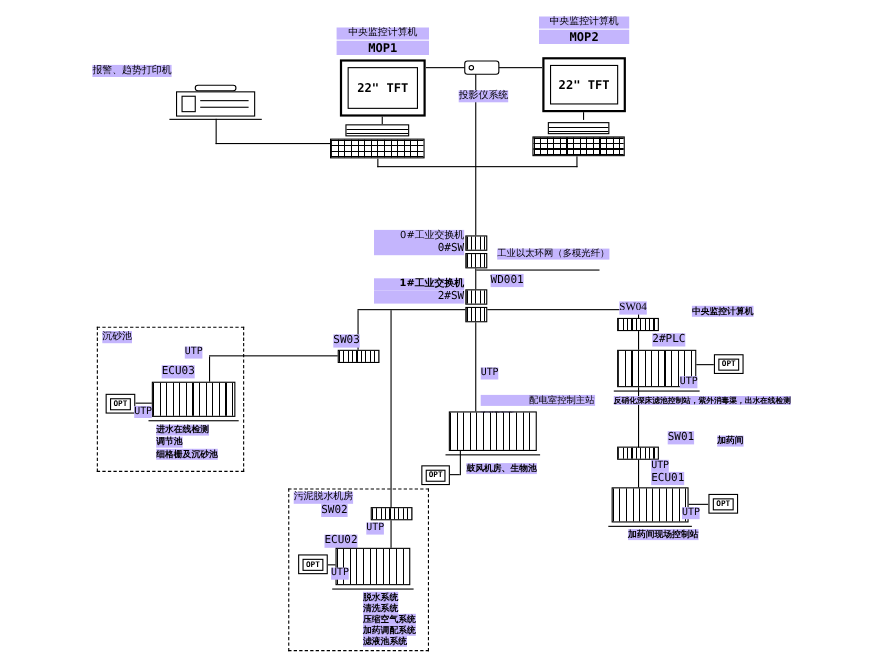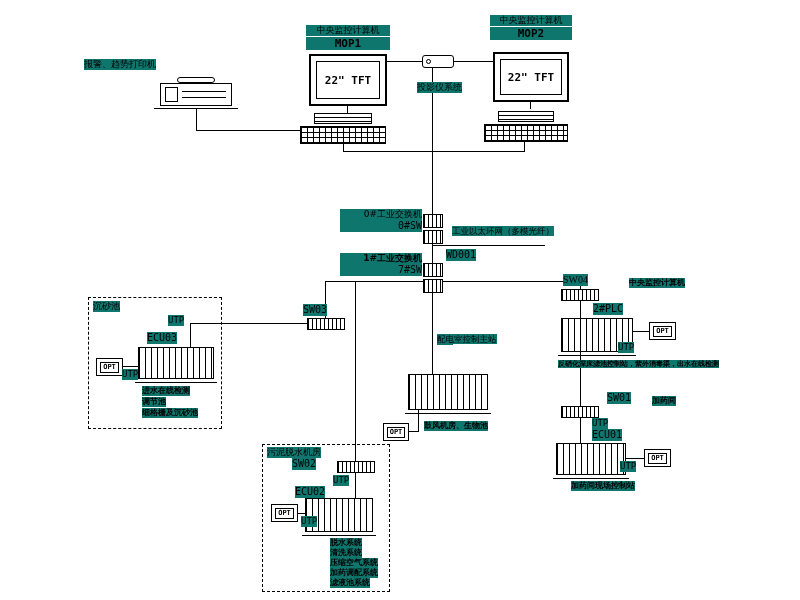--- a/index.html
+++ b/index.html
@@ -1,20 +1,20 @@
 <!DOCTYPE html>
 <html><head>
 <meta charset="utf-8">
 <style>
   * { margin:0; padding:0; box-sizing:border-box; }
   html,body { background:#ffffff; }
   .canvas { position:relative; width:800px; height:600px; background:#fff;
             font-family:"DejaVu Sans", sans-serif; color:#000; overflow:hidden; }
   .ln   { position:absolute; background:#000; }
-  .lbl  { position:absolute; white-space:nowrap; background:#0f766e; line-height:1.2; font-size:9px; }
+  .lbl  { position:absolute; white-space:nowrap; background:#c4b5fd; line-height:1.2; font-size:9px; }
   .c    { font-family:"DejaVu Sans Mono", monospace; }
   .ctr  { text-align:center; }
   .rt   { text-align:right; }
   .bold { font-weight:bold; }
   .f7 { font-size:7px; } .f8 { font-size:8px; } .f85 { font-size:8.5px; }
   .f10 { font-size:10px; } .f11 { font-size:11px; }
   .monitor { position:absolute; border:2px solid #000; background:#fff; }
   .screen  { position:absolute; left:5px; right:5px; top:5px; bottom:5px; border:1px solid #000;
              display:flex; align-items:center; justify-content:center;
              font-family:"DejaVu Sans Mono", monospace; font-weight:bold; font-size:11px; }
@@ -103,21 +103,21 @@
 
   <div class="lbl rt" style="left:340px;top:209px;width:82px;">0#工业交换机</div>
   <div class="lbl rt c f10" style="left:340px;top:220px;width:82px;">0#SW</div>
   <div class="sw" style="left:423px;top:214px;width:20px;height:14px;"></div>
   <div class="sw" style="left:423px;top:230px;width:20px;height:14px;"></div>
 
   <div class="lbl" style="left:452px;top:226px;font-size:8.5px;">工业以太环网（多模光纤）</div>
   <div class="lbl c f10" style="left:446px;top:249px;">WD001</div>
 
   <div class="lbl rt" style="left:340px;top:253px;width:82px;font-weight:bold;">1#工业交换机</div>
-  <div class="lbl rt c f10" style="left:340px;top:264px;width:82px;">7#SW</div>
+  <div class="lbl rt c f10" style="left:340px;top:264px;width:82px;">2#SW</div>
   <div class="sw" style="left:423px;top:263px;width:20px;height:14px;"></div>
   <div class="sw" style="left:423px;top:279px;width:20px;height:14px;"></div>
 
   <div class="lbl c f10" style="left:303px;top:304px;">SW03</div>
   <div class="sw" style="left:307px;top:318px;width:38px;height:12px;"></div>
 
   <div class="dash" style="left:88px;top:297px;width:134px;height:132px;"></div>
   <div class="lbl" style="left:93px;top:301px;">沉砂池</div>
   <div class="lbl c" style="left:168px;top:315px;">UTP</div>
   <div class="lbl c f10" style="left:147px;top:332px;">ECU03</div>
@@ -125,21 +125,21 @@
   <div class="ln" style="left:135px;top:382px;width:82px;height:1px;"></div>
   <div class="opt" style="left:96px;top:358px;width:27px;height:18px;">
       <span>OPT</span>
     </div>
   <div class="lbl c" style="left:122px;top:369px;">UTP</div>
   <div class="lbl bold f8" style="left:142px;top:386px;">进水在线检测</div>
   <div class="lbl bold f8" style="left:142px;top:397px;">调节池</div>
   <div class="lbl bold f8" style="left:142px;top:408px;">细格栅及沉砂池</div>
 
   <div class="lbl c" style="left:437px;top:334px;">UTP</div>
-  <div class="lbl f85" style="left:437px;top:334px;">配电室控制主站</div>
+  <div class="lbl f85" style="left:437px;top:359px;padding-left:44px;">配电室控制主站</div>
   <div class="lbl c f10" style="left:437px;top:374px;font-family:Liberation Mono, monospace;">1#PLC</div>
   <div class="rack" style="left:408px;top:374px;width:80px;height:36px;"></div>
   <div class="ln" style="left:405px;top:413px;width:86px;height:1px;"></div>
   <div class="opt" style="left:383px;top:423px;width:26px;height:18px;">
       <span>OPT</span>
     </div>
   <div class="lbl bold f8" style="left:424px;top:421px;">鼓风机房、生物池</div>
 
   <div class="lbl c f10" style="left:563px;top:274px;font-family:Liberation Serif, serif;">SW04</div>
   <div class="sw" style="left:561px;top:289px;width:38px;height:12px;"></div>

